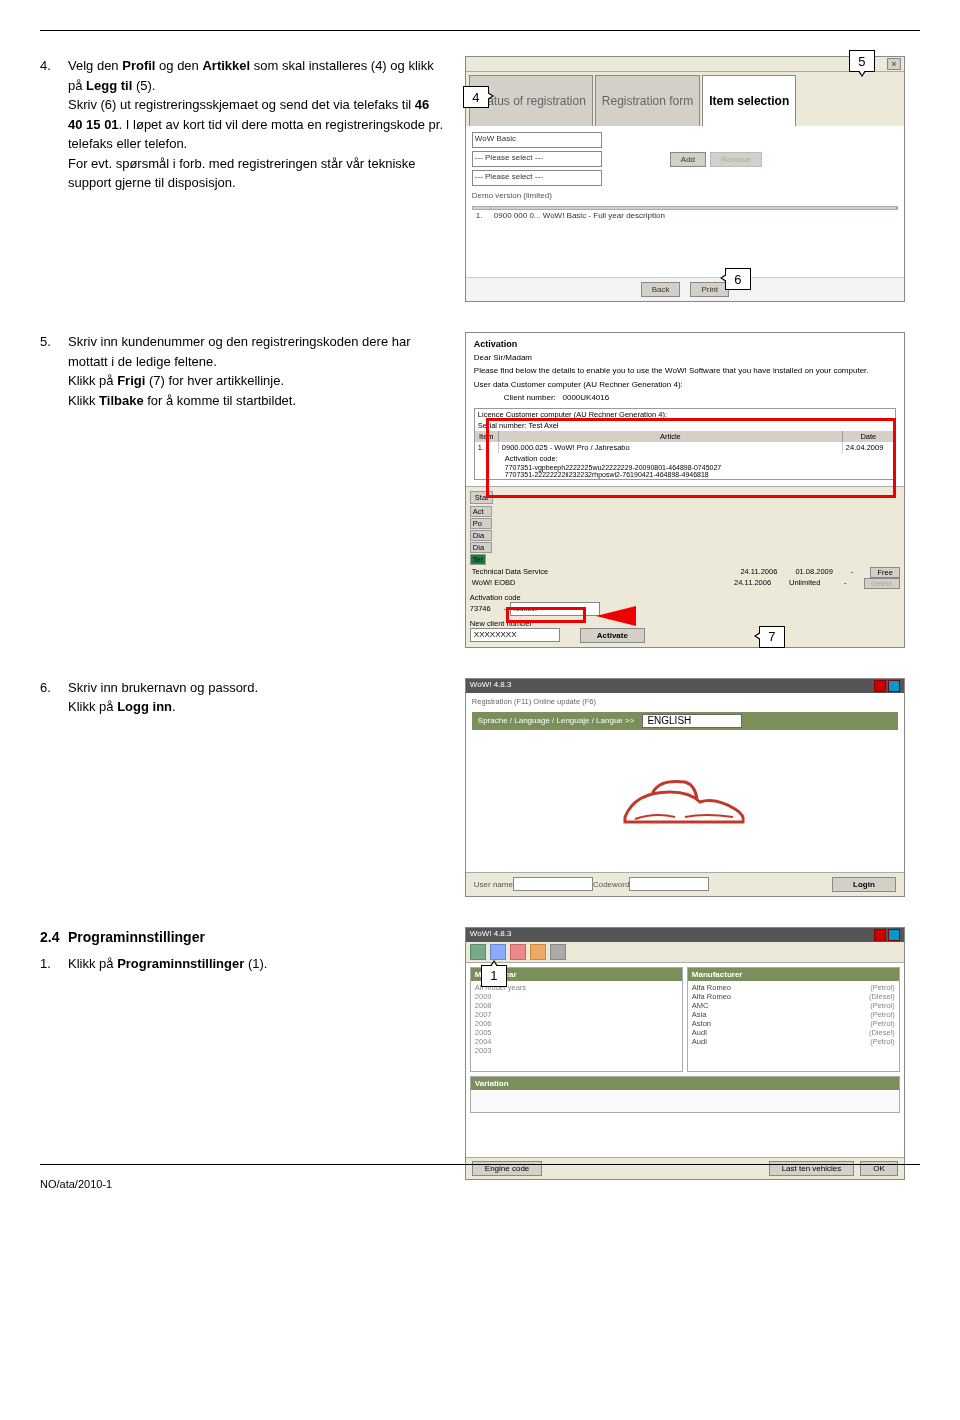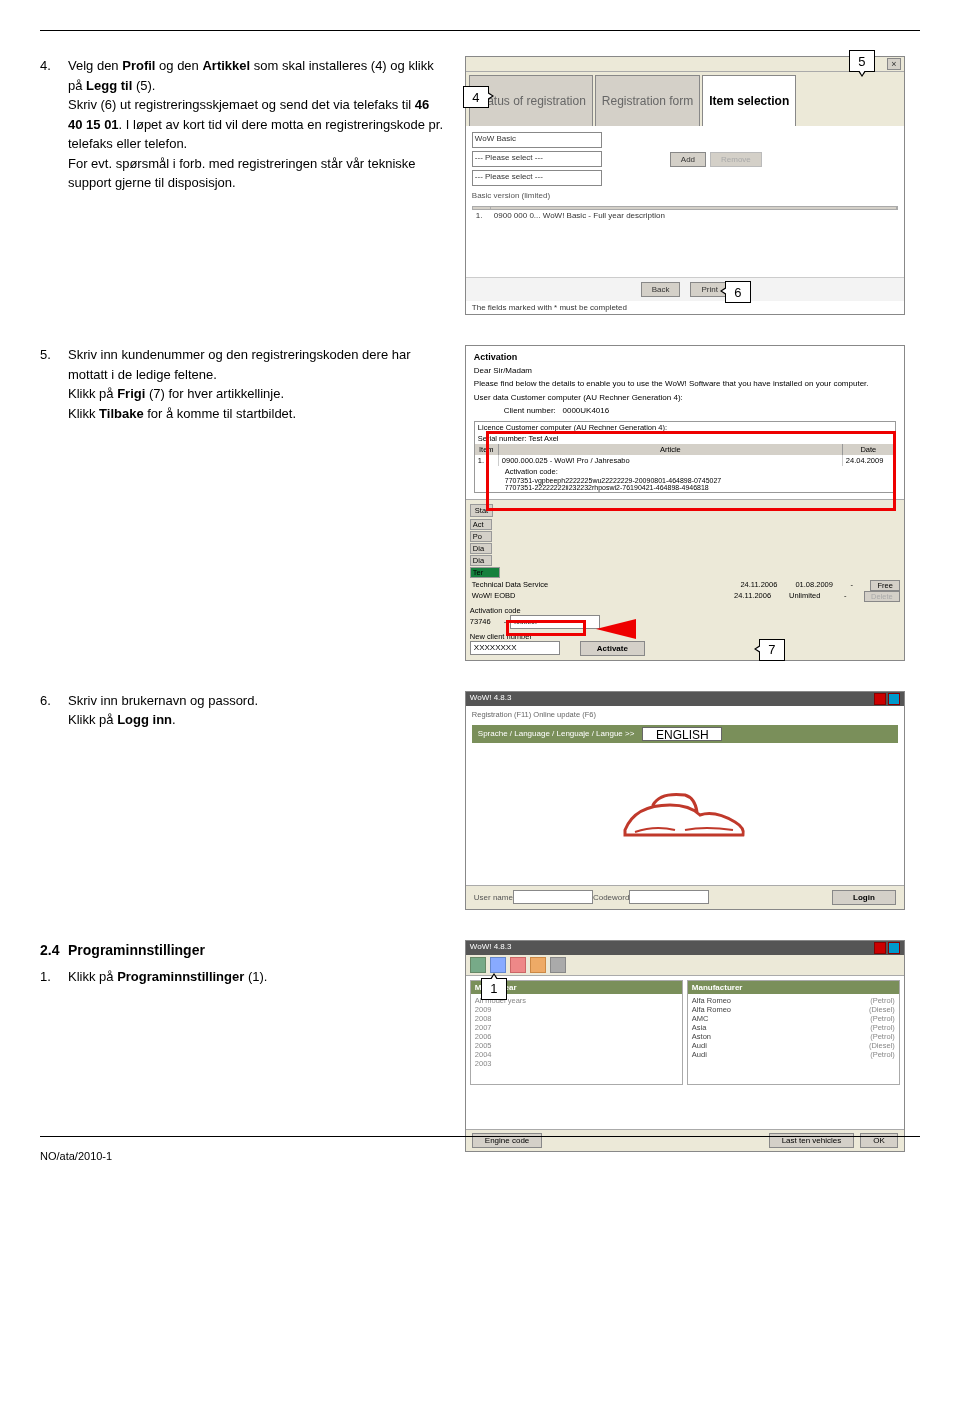--- a/index.html
+++ b/index.html
@@ -61,21 +61,21 @@
   .shot2 .dinput { border:1px solid #888; background:#fff; padding:1px 3px; flex:0 0 90px; height:14px; }
   .shot2 .dbtn { background:#d4d0c8; border:1px solid #888; padding:2px 16px; font-weight:bold; }
 
   
   .shot3 { border:1px solid #888; background:#fff; font-size:8px; }
   .shot3 .tb { background:#555; color:#fff; padding:1px 4px; font-size:8px; display:flex; justify-content:space-between; }
   .shot3 .ic { display:flex; gap:2px; }
   .shot3 .ic span { width:12px;height:12px;background:#c00;border:1px solid #800;display:inline-block; }
   .shot3 .crumb { padding:4px 6px; font-size:7.5px; color:#666; }
   .shot3 .lang { background:#7a8f5a; color:#fff; padding:2px 6px; display:flex; gap:8px; align-items:center; margin:2px 6px; }
-  .shot3 .langsel { background:#fff;color:#000;border:1px solid #666;padding:0 4px;font-size:12px;height:14px;width:80px;text-align:center; }
+  .shot3 .langsel { background:#fff;color:#000;border:1px solid #666;padding:0 4px;font-size:10px;height:14px;width:100px; }
   .shot3 .canvas { height:140px; display:flex; align-items:center; justify-content:center; }
   .shot3 .loginrow { background:#ece9d8; border-top:1px solid #aaa; padding:4px 8px; display:flex; gap:0; align-items:center; }
   .shot3 .llab { font-size:8px; color:#555; }
   .shot3 .linput { border:1px solid #888; background:#fff; height:14px; width:80px; }
   .shot3 .lbtn { background:#d4d0c8; border:1px solid #888; padding:2px 20px; margin-left:auto; font-weight:bold; }
 
   
   .shot4 { border:1px solid #888; background:#fff; font-size:8px; }
   .shot4 .tb { background:#555;color:#fff;padding:1px 4px;font-size:8px;display:flex;justify-content:space-between; }
   .shot4 .ic { display:flex; gap:2px; }
@@ -136,36 +136,35 @@
         </div>
         <div class="row">
           <div class="selbox">--- Please select ---</div>
           <div style="width:60px"></div>
           <div class="btnb">Add</div>
           <div class="btnb dim">Remove</div>
         </div>
         <div class="row">
           <div class="selbox">--- Please select ---</div>
         </div>
-        <div style="font-size:8px;padding:2px 0;color:#555">Basic version (limited)</div>
+        <div style="font-size:8px;padding:2px 0;color:#555">Demo version (limited)</div>
         <div class="tablehead" style="margin-top:4px">
           <div class="th" style="width:18px"></div>
           <div class="th" style="flex:1"></div>
         </div>
         <div class="tblrow">
           <div style="width:18px">1.</div>
           <div style="flex:1">0900 000 0... WoW! Basic - Full year description</div>
         </div>
         <div style="height:50px"></div>
       </div>
       <div class="botbtns">
         <div class="btnb">Back</div>
         <div class="btnb">Print</div>
       </div>
-      <div class="note">The fields marked with * must be completed</div>
     </div>
     <div class="callout right" style="top:30px;left:-2px">4</div>
     <div class="callout bottom" style="top:-6px;right:30px">5</div>
     <div class="callout left" style="bottom:12px;left:260px">6</div>
   </div>
 </div>
 
 <div class="section">
   <div class="textcol">
     <div class="para">
@@ -216,21 +215,21 @@
           <div style="display:flex;gap:4px">
               <div style="width:22px;background:#d4d0c8;border:1px solid #999;padding:0 2px">Po</div>
             </div>
           <div style="display:flex;gap:4px">
               <div style="width:22px;background:#d4d0c8;border:1px solid #999;padding:0 2px">Dia</div>
             </div>
           <div style="display:flex;gap:4px">
               <div style="width:22px;background:#d4d0c8;border:1px solid #999;padding:0 2px">Dia</div>
             </div>
           <div style="display:flex;gap:4px">
-              <div style="width:30px;background:#15803d;border:1px solid #999;padding:0 2px">Ter</div>
+              <div style="width:16px;background:#15803d;border:1px solid #999;padding:0 2px">Ter</div>
             </div>
         </div>
         <div style="display:flex;font-size:7.5px;margin-top:2px">
           <div style="flex:1;padding:0 2px">Technical Data Service</div>
           <div style="width:55px">24.11.2006</div>
           <div style="width:55px">01.08.2009</div>
           <div style="width:20px">-</div>
           <div class="dbtn" style="padding:0 6px;font-weight:normal">Free</div>
         </div>
         <div style="display:flex;font-size:7.5px">
@@ -386,20 +385,26 @@
                 <span>Audi</span>
                 <span>(Diesel)</span>
               </div>
             <div class="li">
                 <span>Audi</span>
                 <span>(Petrol)</span>
               </div>
           </div>
         </div>
       </div>
+      <div class="cols" style="padding-top:0">
+        <div class="col colvar" style="flex:1">
+          <div class="colhead">Variation</div>
+          <div class="colbody"></div>
+        </div>
+      </div>
       <div style="height:40px"></div>
       <div class="botbar">
         <div class="bbtn">Engine code</div>
         <div class="spacer"></div>
         <div class="bbtn">Last ten vehicles</div>
         <div class="bbtn">OK</div>
       </div>
     </div>
     <div class="callout up" style="top:38px;left:16px">1</div>
   </div>

